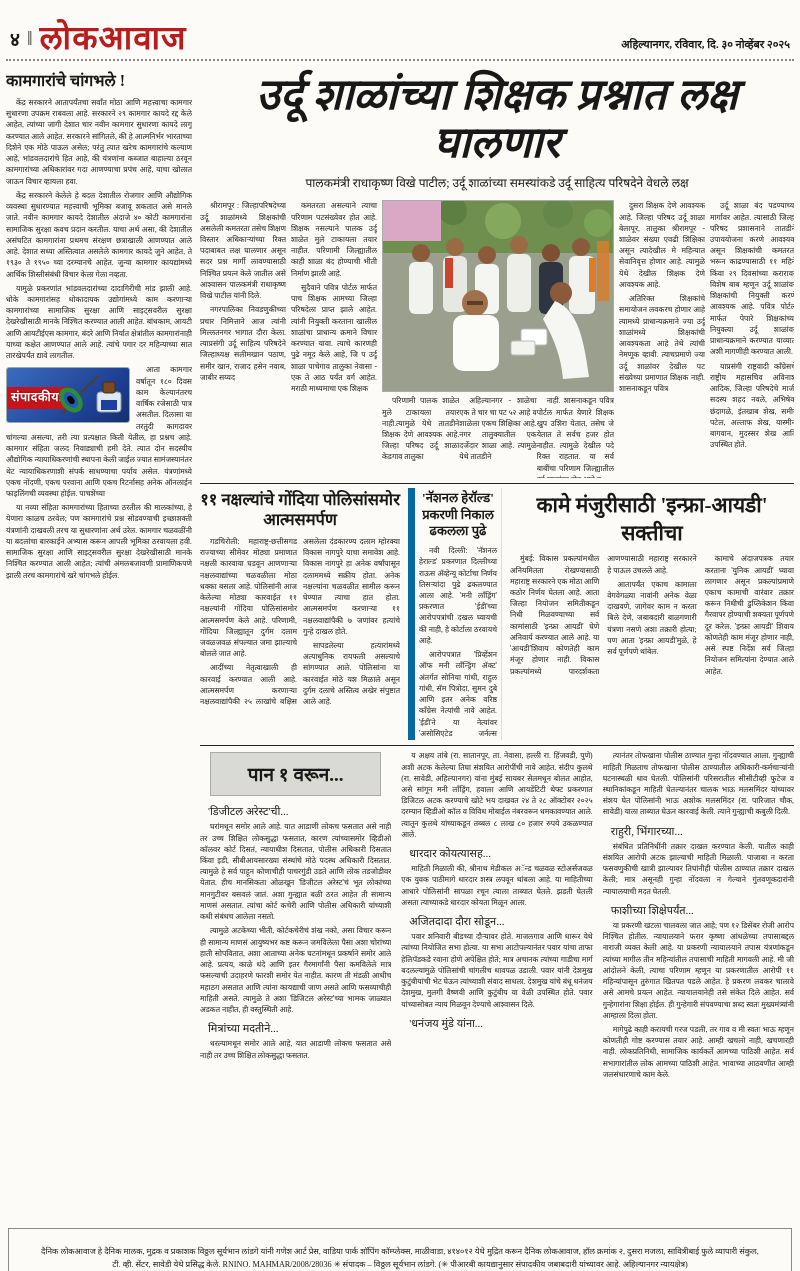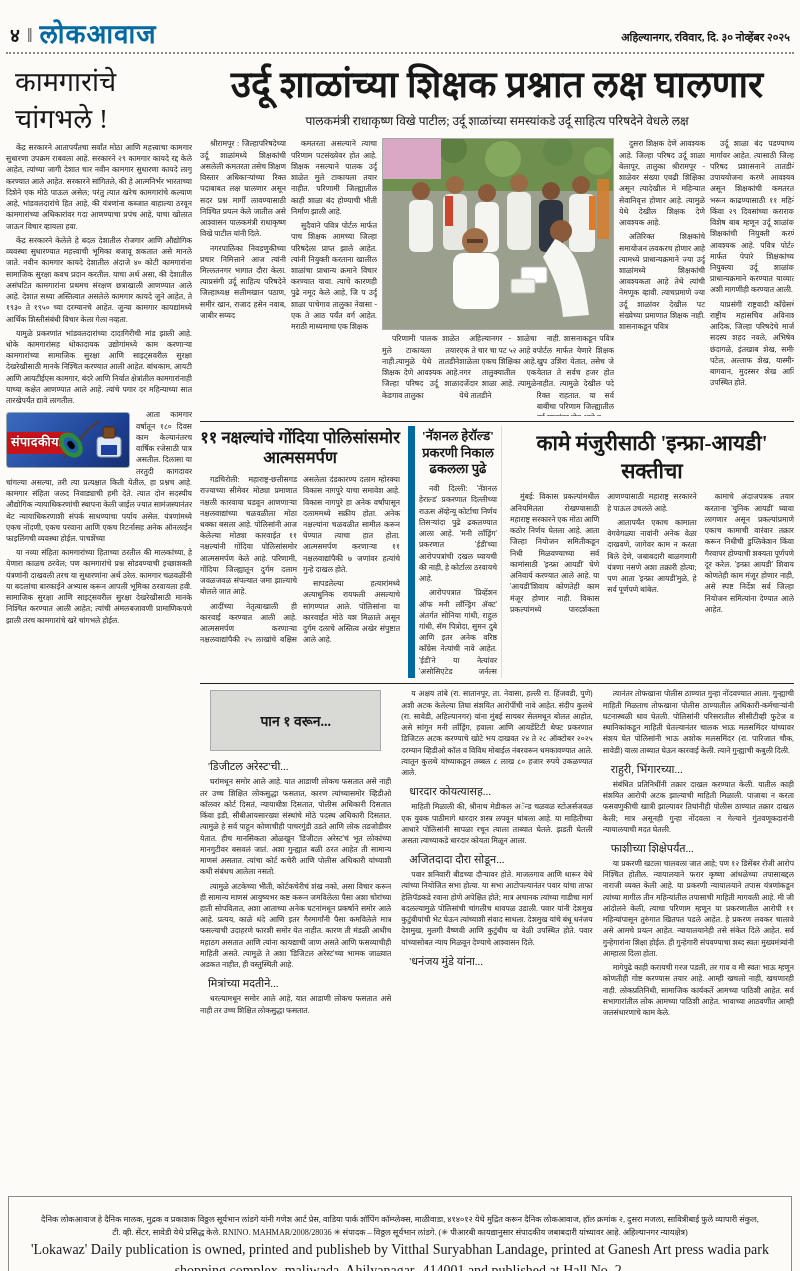--- a/index.html
+++ b/index.html
@@ -9,39 +9,39 @@
     font-family:"Liberation Serif","DejaVu Serif",serif;
     position:relative;
   }
   .page{padding:0 6px;}
   
   .hdr{display:flex;align-items:flex-end;justify-content:space-between;
        padding:22px 4px 4px 4px;border-bottom:2px dotted #888;}
   .hdr-left{display:flex;align-items:center;gap:7px;}
   .pageno{font-size:19px;font-weight:bold;}
   .dbar{font-size:20px;color:#444;font-weight:normal;}
-  .masthead{font-size:26px;font-weight:bold;color:#0369a1;letter-spacing:1px;line-height:1;}
+  .masthead{font-size:33px;font-weight:bold;color:#b91c1c;letter-spacing:1px;line-height:1;}
   .dateline{font-size:11px;font-weight:bold;padding-bottom:4px;}
   
   .content{display:flex;gap:8px;padding-top:4px;}
   .leftcol{width:186px;flex:0 0 186px;height:1128px;overflow:hidden;}
   .maincol{flex:1;min-width:0;}
   
-  .ed-head{font-size:27px;font-weight:normal;margin:4px 0 6px 9px;}
+  .ed-head{font-size:16px;font-weight:bold;margin:4px 0 6px 0;}
   .bodytext{font-size:7.6px;line-height:1.48;text-align:justify;}
   .bodytext p{margin:0 0 3px;text-indent:10px;}
   .ed-badge{float:left;width:122px;height:54px;margin:3px 6px 3px 0;
      background:linear-gradient(135deg,#3b6cc0 0%,#1d3f92 70%,#16306f 100%);
      border:1px solid #9aa;border-radius:3px;position:relative;overflow:hidden;}
   .ed-badge .ribbon{position:absolute;left:0;top:19px;background:#c8131a;color:#fff;
      font-weight:bold;font-size:12.5px;padding:1px 6px 2px 4px;letter-spacing:.5px;
      text-shadow:0 0 2px #7a0000;border-radius:0 3px 3px 0;}
   .ed-badge svg{position:absolute;right:2px;top:2px;}
   
-  .lead-h1{font-size:37px;font-weight:bold;text-align:center;line-height:1.12;margin:6px 0 7px;}
+  .lead-h1{font-size:43px;font-weight:bold;text-align:center;line-height:1.12;margin:6px 0 7px;font-style:italic;}
   .lead-deck{font-size:12px;text-align:center;margin:0 0 9px;font-weight:normal;}
   .lead-grid{display:flex;gap:5px;height:278px;overflow:hidden;}
   .ncol{width:86px;flex:0 0 86px;overflow:hidden;}
   .midcol{width:232px;flex:0 0 232px;display:flex;flex-direction:column;gap:3px;}
   .photo{width:232px;height:192px;border:1px solid #aaa;box-sizing:border-box;background:#a8a291;}
   .underphoto{display:flex;flex:1;overflow:hidden;}
   .underphoto .u{flex:1;overflow:hidden;}
   .rule{border:none;border-top:1.6px solid #222;margin:5px 0 4px;}
   
   .band{display:flex;gap:8px;height:252px;overflow:hidden;margin-top:2px;}
@@ -50,21 +50,21 @@
   .naxal .cols2{column-count:2;column-gap:6px;}
   .herald{width:94px;flex:0 0 94px;border-left:7px solid #0369a1;border-right:1px solid #ddd;padding:0 4px;box-sizing:border-box;}
   .herald h3{font-size:13px;font-weight:bold;text-align:center;line-height:1.25;margin:2px 0 6px;}
   .infra{flex:1;min-width:0;}
   .infra h2{font-size:21px;font-weight:bold;text-align:center;margin:2px 0 7px;}
   .infra .cols3{column-count:3;column-gap:8px;}
   
   .jump{display:flex;gap:10px;height:468px;overflow:hidden;margin-top:4px;}
   .jcol{flex:1;min-width:0;overflow:hidden;}
   .jumpbox{background:#d9d9d6;border:1px solid #aaa;text-align:center;
-     font-size:14px;font-weight:bold;padding:20px 0;margin:2px 10px 7px;}
+     font-size:19px;font-weight:bold;padding:8px 0;margin:2px 10px 7px;}
   .subhead{font-size:11px;font-weight:normal;margin:5px 0 3px;text-indent:8px;}
   
   .foot{margin:10px 2px 0;border:1.5px solid #8a8a8a;padding:17px 8px;text-align:center;}
   .foot .m{font-size:8.2px;line-height:1.55;}
   .foot .e{font-size:14px;line-height:1.5;font-family:"Liberation Serif",serif;}
 </style>
 </head>
 <body>
 
 <div class="page">

